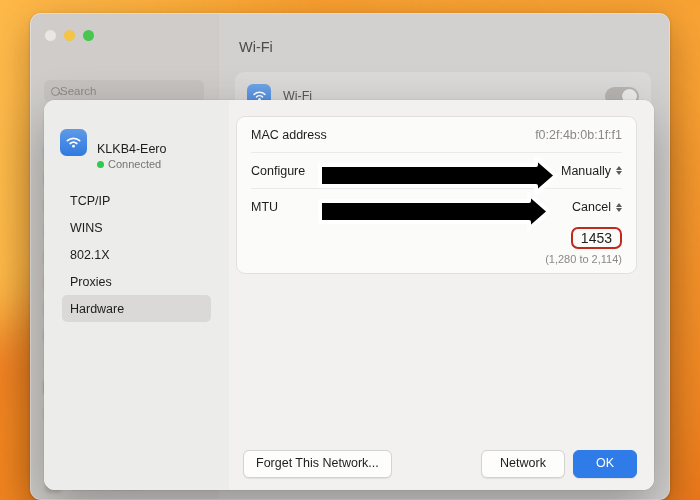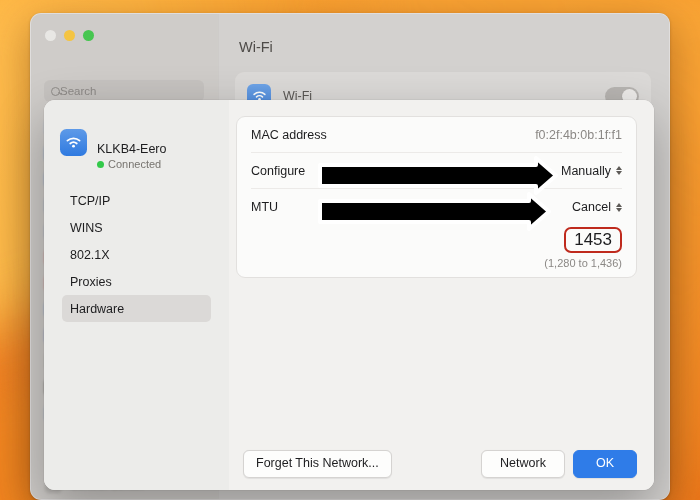--- a/index.html
+++ b/index.html
@@ -170,21 +170,21 @@
   .stepper{ display:flex; flex-direction:column; gap:1px; line-height:0; }
   .stepper b{
     width:0; height:0; border-left:3.5px solid transparent; border-right:3.5px solid transparent;
     display:block;
   }
   .stepper b.up{ border-bottom:4px solid #5d5a57; }
   .stepper b.dn{ border-top:4px solid #5d5a57; }
 
   .mtu-extra{ display:flex; flex-direction:column; align-items:flex-end; padding:2px 0 8px; }
   #mtu-value{
-    font-size:17px; color:#1d1d1f;
+    font-size:14px; color:#1d1d1f;
     border:2.5px solid #bf2a1d; border-radius:7px;
     padding:1px 8px; margin-bottom:4px; background:#fbfbfa;
   }
   #mtu-range{ font-size:11px; color:#8b8885; }
 
   #sheet-footer{
     margin-top:auto; padding:0 17px 12px 14px;
     display:flex; align-items:center;
   }
   .btn{
@@ -325,21 +325,21 @@
           <span>Cancel</span>
           <span class="stepper">
             <b class="up"></b>
               <b class="dn"></b>
           </span>
         </div>
       </div>
 
       <div class="mtu-extra">
         <div id="mtu-value">1453</div>
-        <div id="mtu-range">(1,280 to 1,436)</div>
+        <div id="mtu-range">(1,280 to 2,114)</div>
       </div>
     </div>
 
     <div id="sheet-footer">
       <button class="btn" id="btn-forget">Forget This Network...</button>
       <button class="btn" id="btn-cancel">Network</button>
       <button class="btn primary" id="btn-ok">OK</button>
     </div>
   </div>
 </div>

